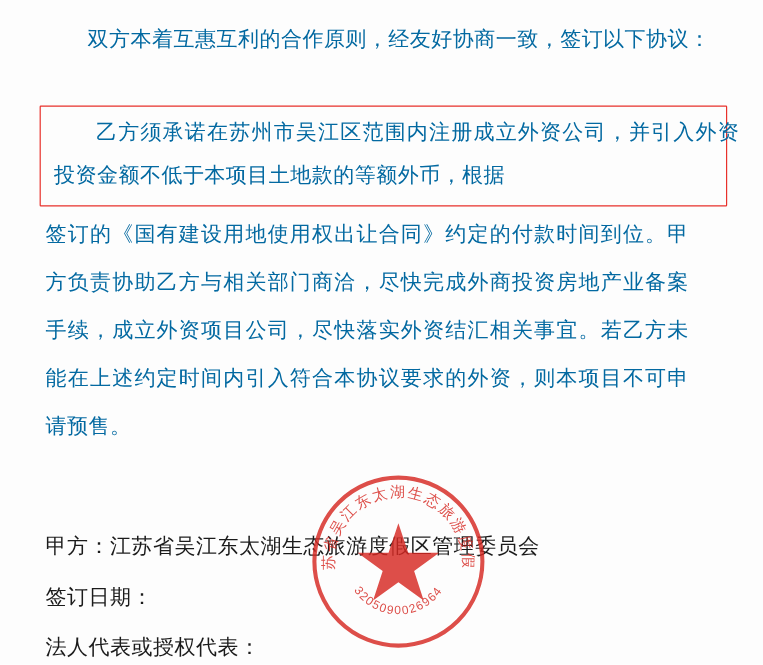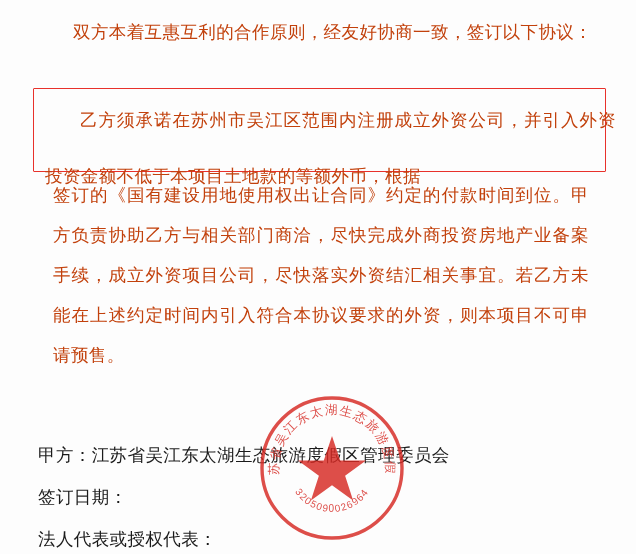--- a/index.html
+++ b/index.html
@@ -21,21 +21,21 @@
     position: absolute;
     left: 0;
     top: 0;
     width: 636px;
     height: 554px;
     padding: 0;
   }
   .para {
     font-size: 17.5px;
     line-height: 40px;
-    color: #c2410c;
+    color: #0369a1;
     letter-spacing: 0.4px;
     margin: 0;
     padding: 0 38px 0 38px;
     text-align: justify;
     text-justify: inter-ideograph;
   }
   .indent {
     text-indent: 2em;
   }
   .p-intro {
@@ -57,25 +57,25 @@
   }
   .p-clause {
     position: absolute;
     left: 0;
     top: 92px;
     width: 636px;
     box-sizing: border-box;
   }
   .p-clause .para {
     padding: 0 20px 0 45px;
-    line-height: 56px;
+    line-height: 36px;
   }
   .p-rest {
     position: absolute;
-    left: 15px;
+    left: 0;
     top: 175px;
     width: 612px;
     box-sizing: border-box;
   }
   .p-rest .para {
     padding: 0 38px 0 38px;
   }
   .sign-block {
     position: absolute;
     left: 0;

